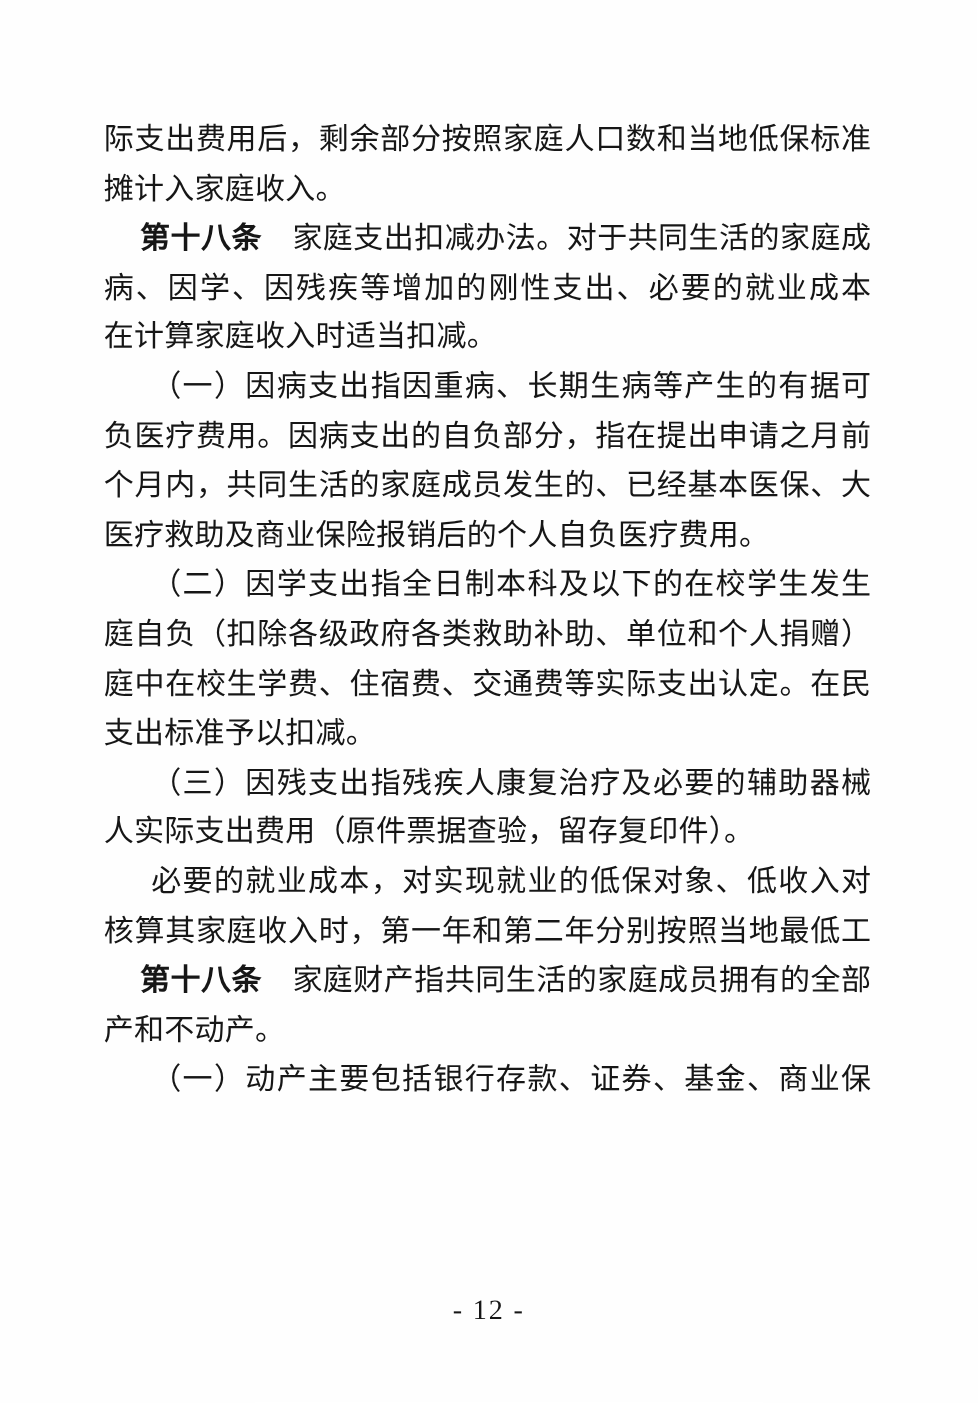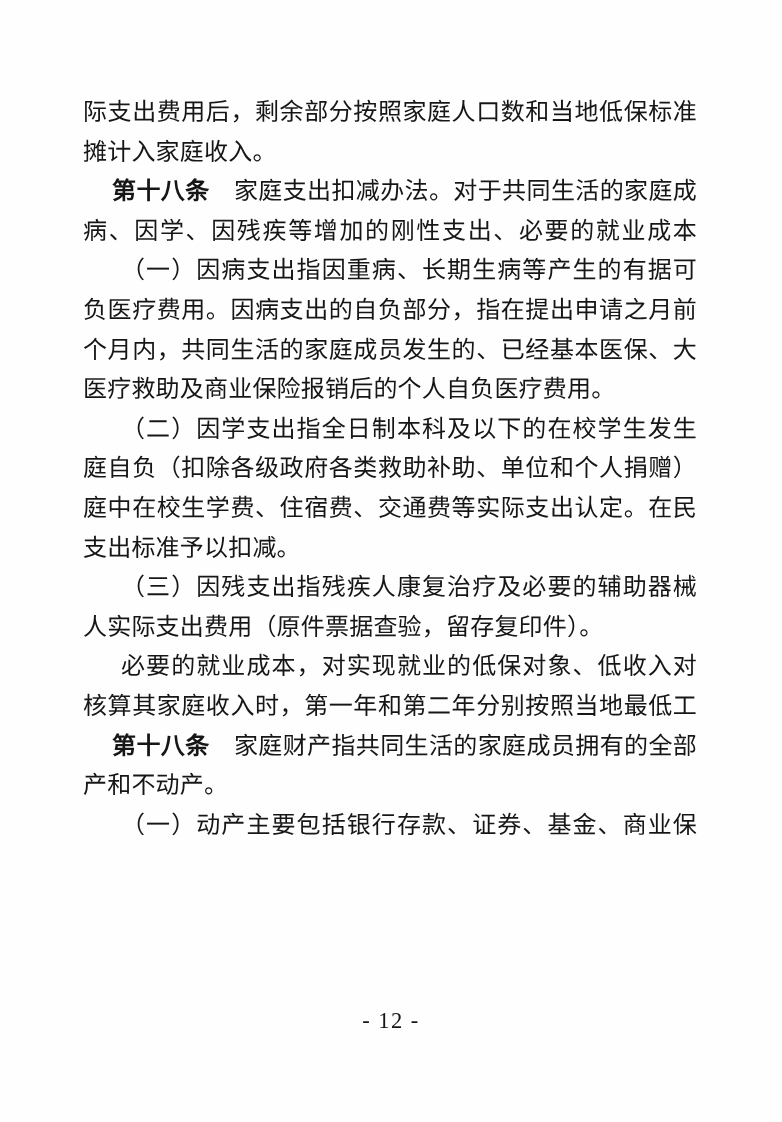--- a/index.html
+++ b/index.html
@@ -38,39 +38,40 @@
     text-indent: 38px;
   }
   .ind-h {
     text-indent: 29px;
   }
   .b {
     font-weight: 700;
   }
   .footer {
     position: absolute;
-    top: 1004px;
+    top: 1031px;
     left: 0;
     width: 782px;
     height: 34px;
     line-height: 34px;
     text-align: center;
     font-size: 22.5px;
     letter-spacing: 1.5px;
   }
 </style>
 </head>
 <body>
 
 <div class="sheet">
   <div class="content">
       <div class="line fill"><span>际支出费用后，剩余部分按照家庭人口数和当地低保标准逐月分</span></div>
       <div class="line"><span>摊计入家庭收入。</span></div>
       <div class="line fill ind-h"><span class="b">第十八条</span><span>　家庭支出扣减办法。对于共同生活的家庭成员因</span></div>
       <div class="line fill"><span>病、因学、因残疾等增加的刚性支出、必要的就业成本等，可以</span></div>
+      <div class="line"><span>在计算家庭收入时适当扣减。</span></div>
       <div class="line fill ind"><span>（一）因病支出指因重病、长期生病等产生的有据可查的自</span></div>
       <div class="line fill"><span>负医疗费用。因病支出的自负部分，指在提出申请之月前的 2</span></div>
       <div class="line fill"><span>个月内，共同生活的家庭成员发生的、已经基本医保、大病保险、</span></div>
       <div class="line"><span>医疗救助及商业保险报销后的个人自负医疗费用。</span></div>
       <div class="line fill ind"><span>（二）因学支出指全日制本科及以下的在校学生发生且由家</span></div>
       <div class="line fill"><span>庭自负（扣除各级政府各类救助补助、单位和个人捐赠）的学费、</span></div>
       <div class="line fill"><span>庭中在校生学费、住宿费、交通费等实际支出认定。在民办非义</span></div>
       <div class="line"><span>支出标准予以扣减。</span></div>
       <div class="line fill ind"><span>（三）因残支出指残疾人康复治疗及必要的辅助器械适配个</span></div>
       <div class="line"><span>人实际支出费用（原件票据查验，留存复印件）。</span></div>

